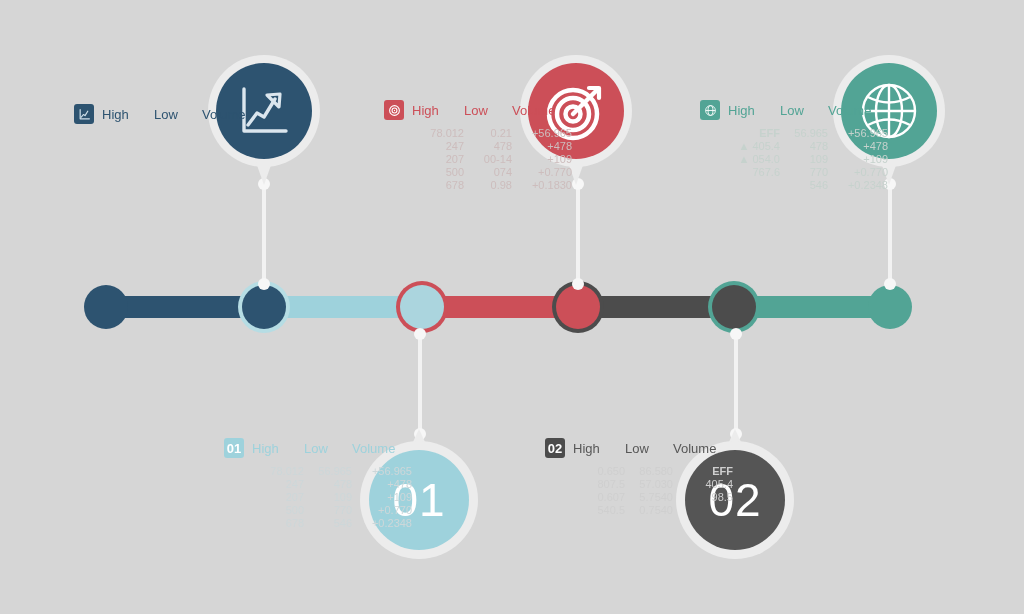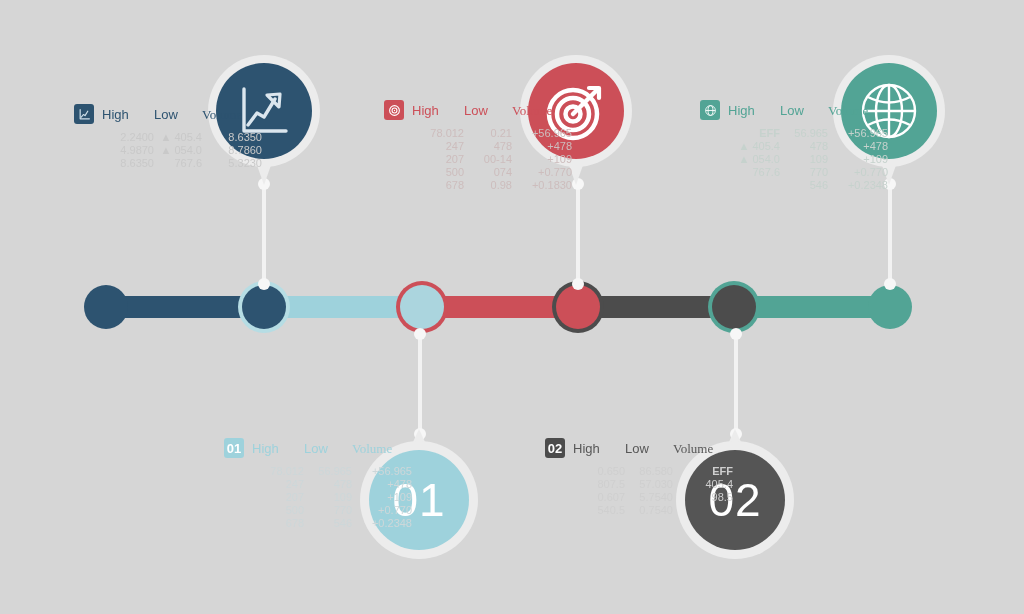--- a/index.html
+++ b/index.html
@@ -55,21 +55,21 @@
     display: flex; align-items: center; justify-content: center;
     flex: 0 0 auto;
   }
   .badge-num {
     font-size: 13px; color: #fff; font-weight: 700; line-height: 1;
   }
   .head-cols { display: flex; }
   .head-cols span { display: inline-block; text-align: left; }
   .c1 { width: 52px; }
   .c2 { width: 48px; }
-  .c3 { width: 60px; font-family: Liberation Serif, serif; }
+  .c3 { width: 60px; }
   .rows { margin-top: 7px; }
   .row { display: flex; font-size: 11px; line-height: 13px; }
   .row span { display: inline-block; text-align: right; }
   .r1 { width: 52px; }
   .r2 { width: 48px; }
   .r3 { width: 60px; }
   .eff { font-weight: 700; }
 </style>
 </head>
 <body>
@@ -182,37 +182,20 @@
           <path d="M4 3 L4 20 L21 20" fill="none" stroke="#cfe0ea" stroke-width="2.2" stroke-linecap="round" stroke-linejoin="round"></path>
           <path d="M6 17 L10 12 L13 14 L18 6" fill="none" stroke="#cfe0ea" stroke-width="2.2" stroke-linecap="round" stroke-linejoin="round"></path>
         </svg>
       </div>
       <div class="head-cols" style="color:#2d5370;">
         <span class="c1">High</span>
         <span class="c2">Low</span>
         <span class="c3">Volume</span>
       </div>
     </div>
-    <div class="rows" style="color:#c9c9c9; margin-left:28px;">
-      <div class="row">
-        <span class="r1">2.2400</span>
-        <span class="r2">▲ 405.4</span>
-        <span class="r3">8.6350</span>
-      </div>
-      <div class="row">
-        <span class="r1">4.9870</span>
-        <span class="r2">▲ 054.0</span>
-        <span class="r3">8.7860</span>
-      </div>
-      <div class="row">
-        <span class="r1">8.6350</span>
-        <span class="r2">767.6</span>
-        <span class="r3">5.3230</span>
-      </div>
-    </div>
   </div>
 
   <div class="panel" style="left:384px; top:100px;">
     <div class="panel-head">
       <div class="badge" style="background:#cc4f58;">
         <svg width="13" height="13" viewBox="0 0 24 24">
           <circle cx="12" cy="12" r="9" fill="none" stroke="#fff" stroke-width="2"></circle>
           <circle cx="12" cy="12" r="4.5" fill="none" stroke="#fff" stroke-width="2"></circle>
           <circle cx="12" cy="12" r="1.2" fill="#fff"></circle>
         </svg>

